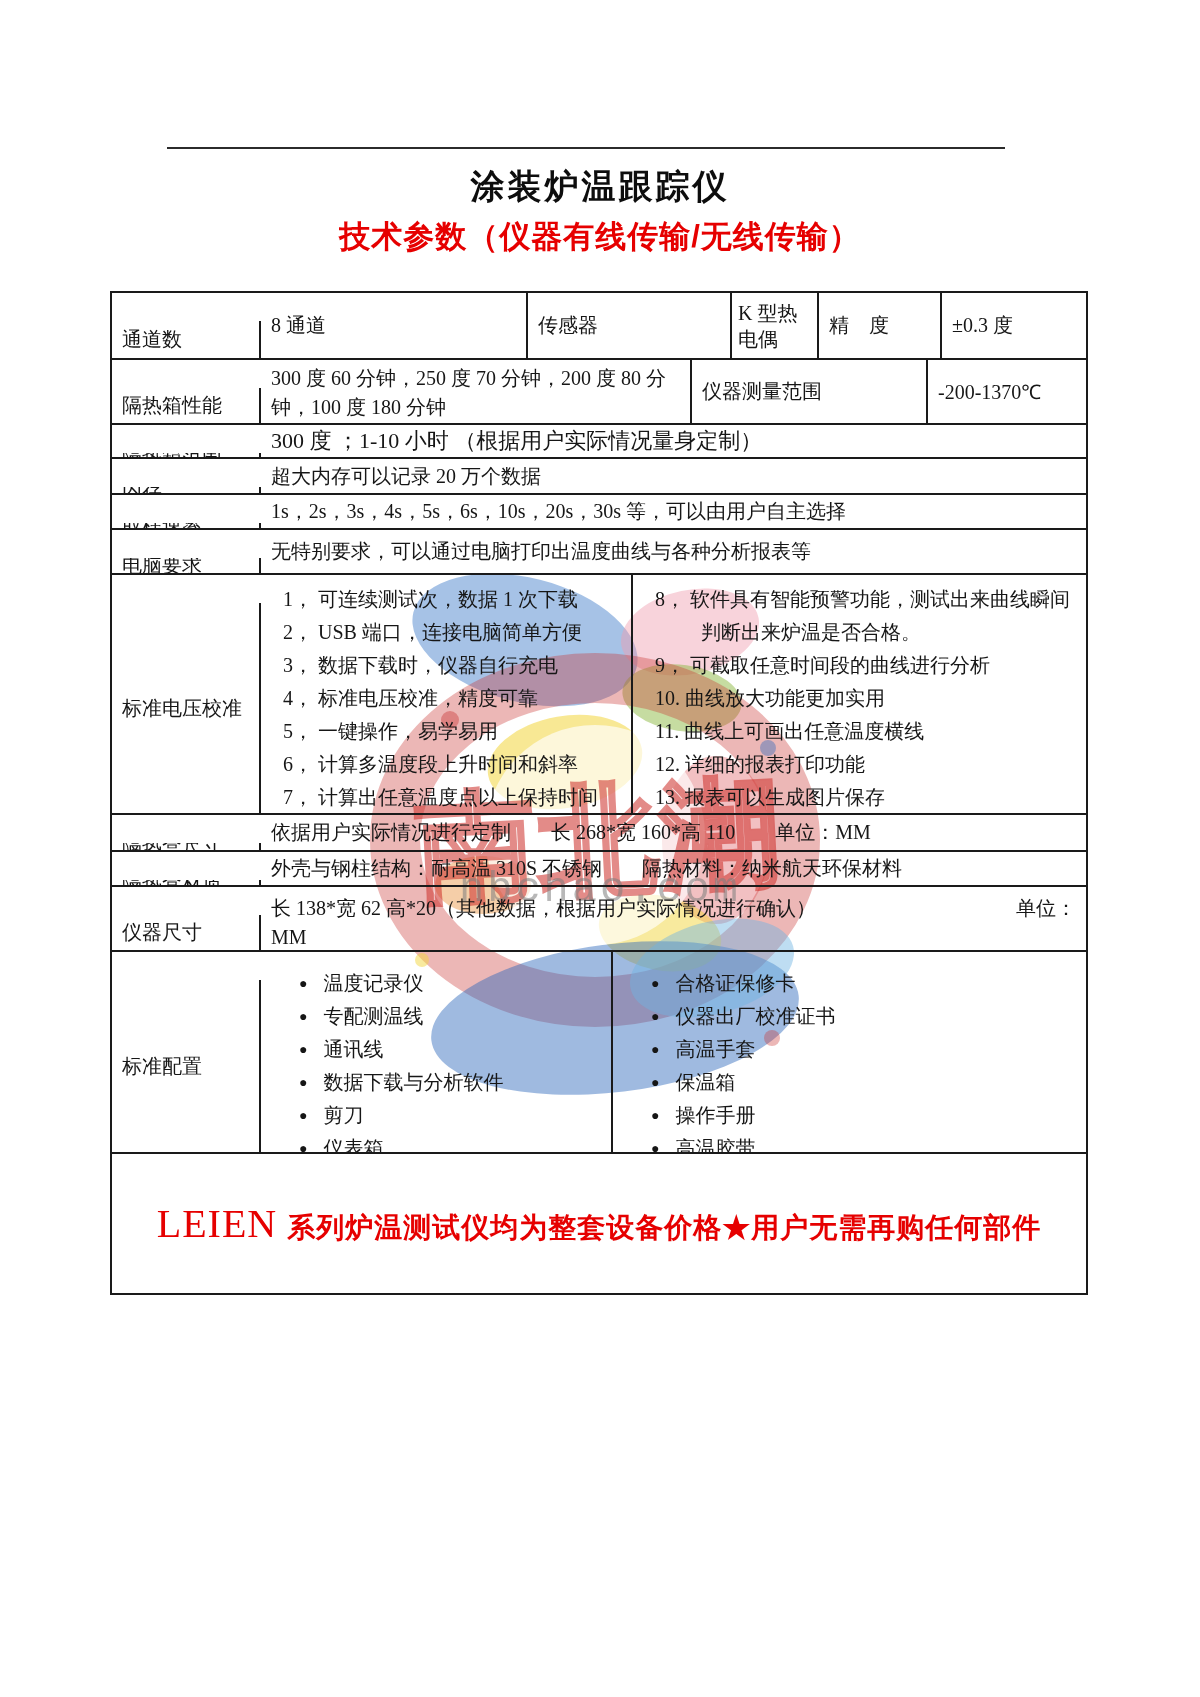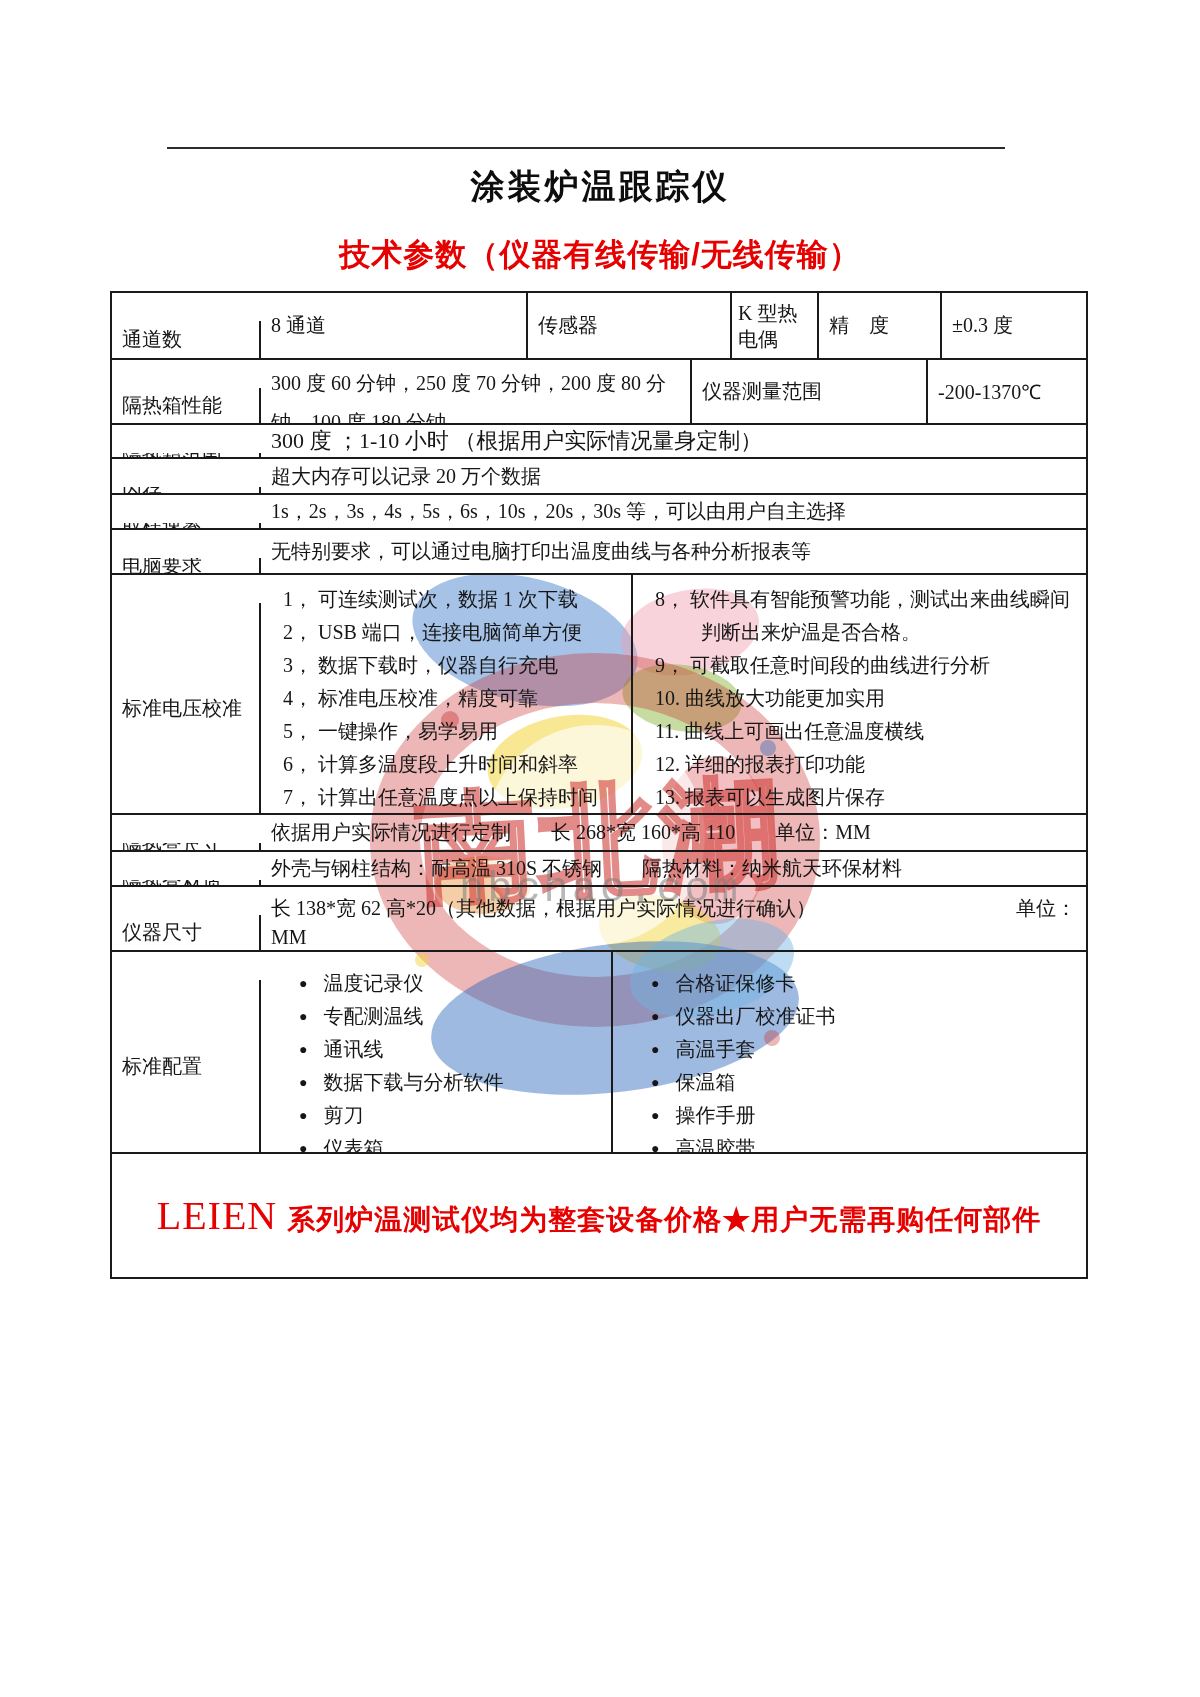--- a/index.html
+++ b/index.html
@@ -8,21 +8,21 @@
     position:relative; width:1200px; height:1697px; background:#ffffff;
     overflow:hidden; color:#161616;
     font-family:"Liberation Serif", serif;
   }
   .hr-top { position:absolute; left:167px; top:147px; width:838px; height:2px; background:#2b2b2b; }
   .doc-title {
     position:absolute; left:0; top:164px; width:100%; text-align:center;
     font-family:"Liberation Sans", sans-serif; font-weight:bold; font-size:34px; letter-spacing:3px; color:#0d0d0d;
   }
   .doc-subtitle {
-    position:absolute; left:0; top:234px; width:100%; text-align:center;
+    position:absolute; left:0; top:216px; width:100%; text-align:center;
     font-family:"Liberation Sans", sans-serif; font-weight:bold; font-size:31px; letter-spacing:1px; color:#e60000;
   }
 
   
   .watermark { position:absolute; left:360px; top:540px; width:480px; height:570px; z-index:1; pointer-events:none; }
   .wm-svg { position:absolute; left:0; top:0; }
   .wm-chars {
     position:absolute; left:20px; top:222px; width:440px; text-align:center;
     font-family:"Liberation Sans", sans-serif; font-weight:bold; font-size:118px; letter-spacing:4px;
     color:rgba(255,245,244,0.12); -webkit-text-stroke:3.5px rgba(204,44,38,0.55);
@@ -63,23 +63,23 @@
   .r2 { height:65px; }
   .r3 { height:34px; }
   .r4 { height:36px; }
   .r5 { height:35px; }
   .r6 { height:45px; }
   .r7 { height:240px; }
   .r8 { height:37px; }
   .r9 { height:35px; }
   .r10 { height:65px; }
   .r11 { height:202px; }
-  .r12 { height:123px;border-radius:16px; }
-
-  .val-2line { line-height:39px; padding-top:4px; }
+  .r12 { height:139px;border-radius:16px; }
+
+  .val-2line { line-height:29px; padding-top:4px; }
   .big-val { font-size:22px; }
 
   ul.plain { list-style:none; }
   .features { padding:5px 6px 0 12px; }
   .features li { line-height:33px; padding-left:46px; text-indent:-46px; white-space:normal; }
   .configs { padding:12px 0 0 28px; }
   .configs li { display:flex; align-items:center; line-height:33px; }
   .bullet { font-size:14px; margin-right:16px; flex:none; }
 
   .size-line1 { display:flex; justify-content:space-between; line-height:30px; padding-top:3px; }

